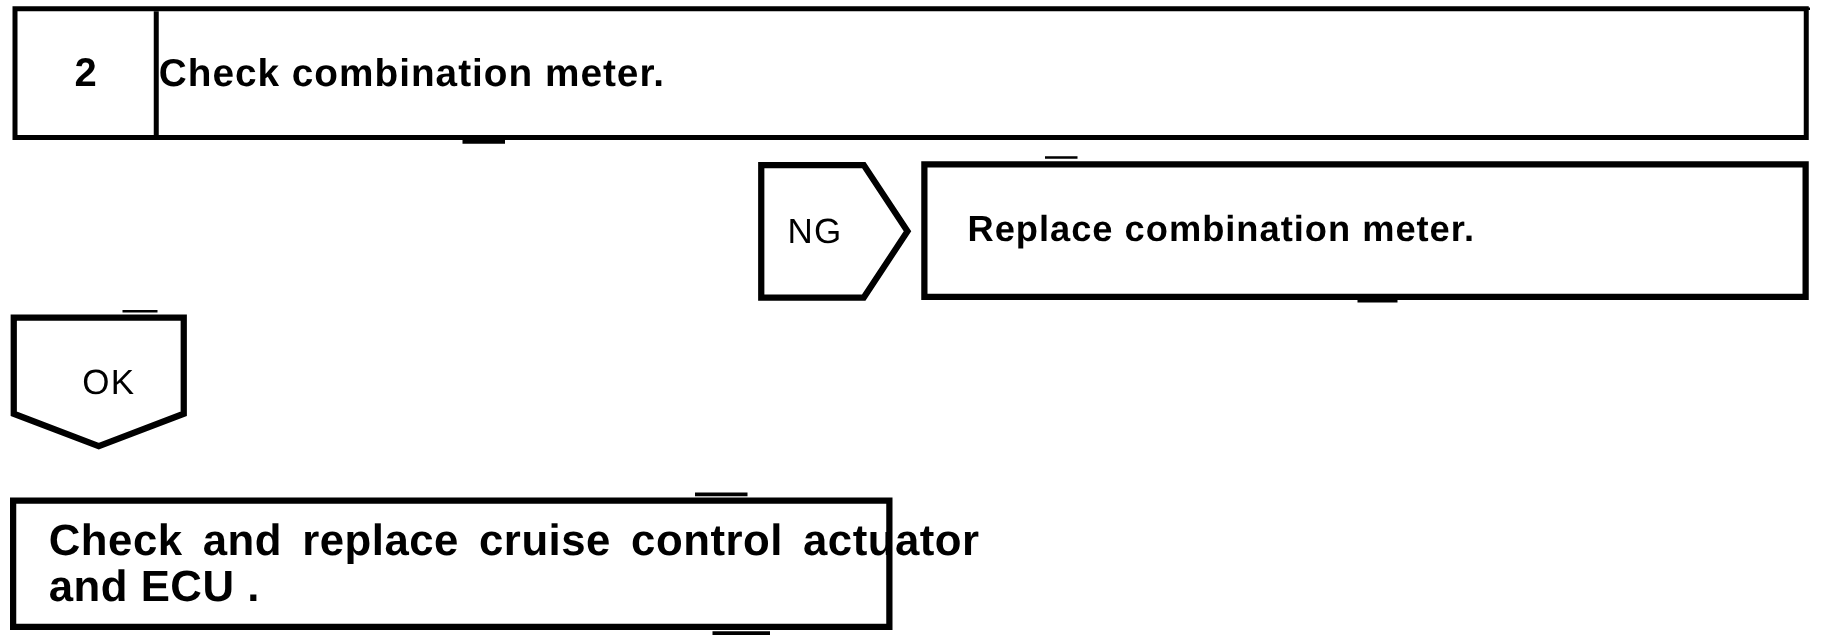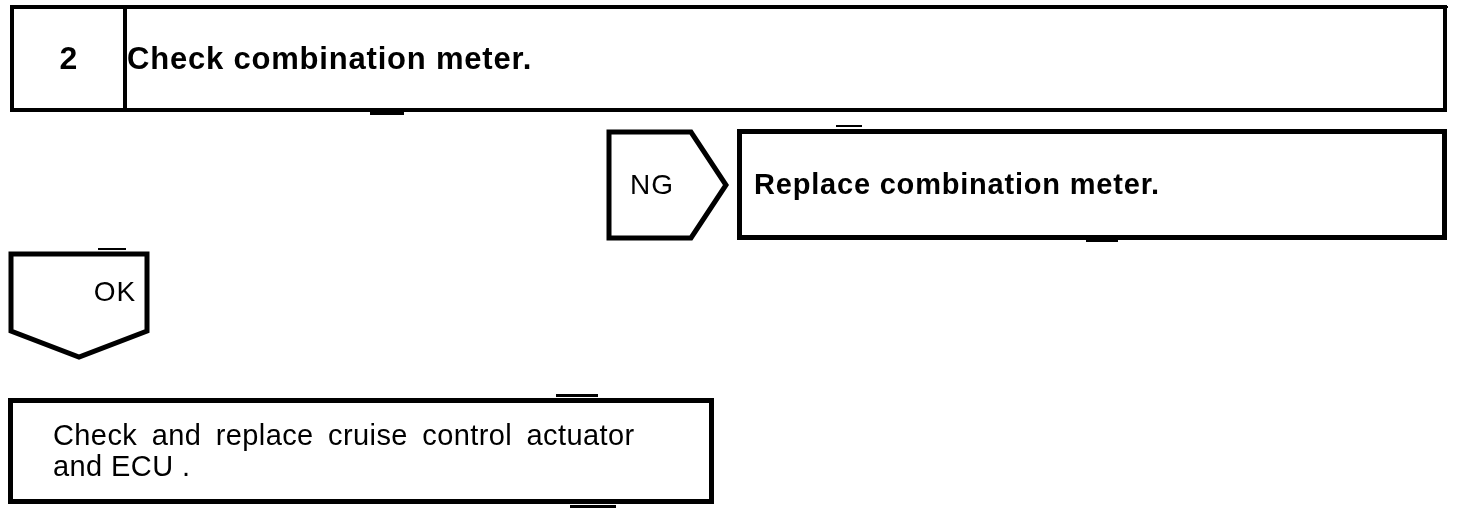--- a/index.html
+++ b/index.html
@@ -80,53 +80,52 @@
     height: 112px;
   }
   .ok-connector {
     left: 8px;
     top: 251px;
     width: 142px;
     height: 110px;
   }
   .ok-connector .connector-label {
     left: 0;
-    top: 0;
+    top: 14px;
     width: 158px;
     height: 82px;
-    padding-left: 28px;
   }
   
   .ng-box {
     left: 737px;
     top: 129px;
     width: 710px;
     height: 111px;
     border-width: 5px;
   }
   .ng-box .action-text {
-    padding-left: 12px;
+    padding-left: 32px;
     font-size: 29px;
     font-weight: 700;
     letter-spacing: 0.8px;
     white-space: nowrap;
   }
   
   .result-box {
     left: 8px;
     top: 398px;
     width: 706px;
     height: 106px;
     border-width: 5px;
     align-items: center;
   }
   .result-text {
-    padding-left: 40px;
-    font-size: 29px;
-    font-weight: 400;
+    padding-left: 26px;
+    font-size: 35px;
+    font-weight: 700;
     letter-spacing: 0.4px;
     line-height: 1.06;
   }
   .result-text .line1 {
     word-spacing: 6px;
     white-space: nowrap;
   }
   .result-text .line2 {
     white-space: nowrap;
   }

